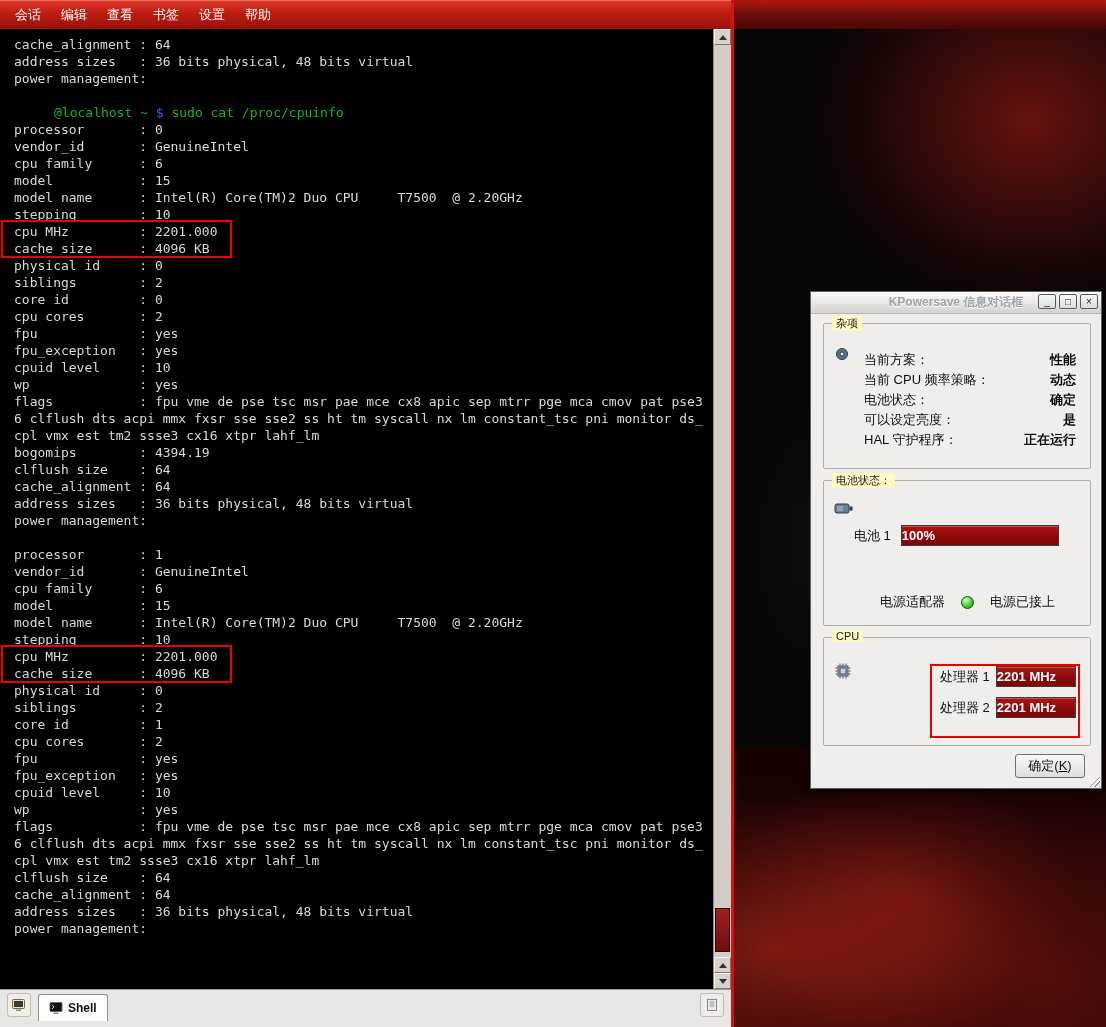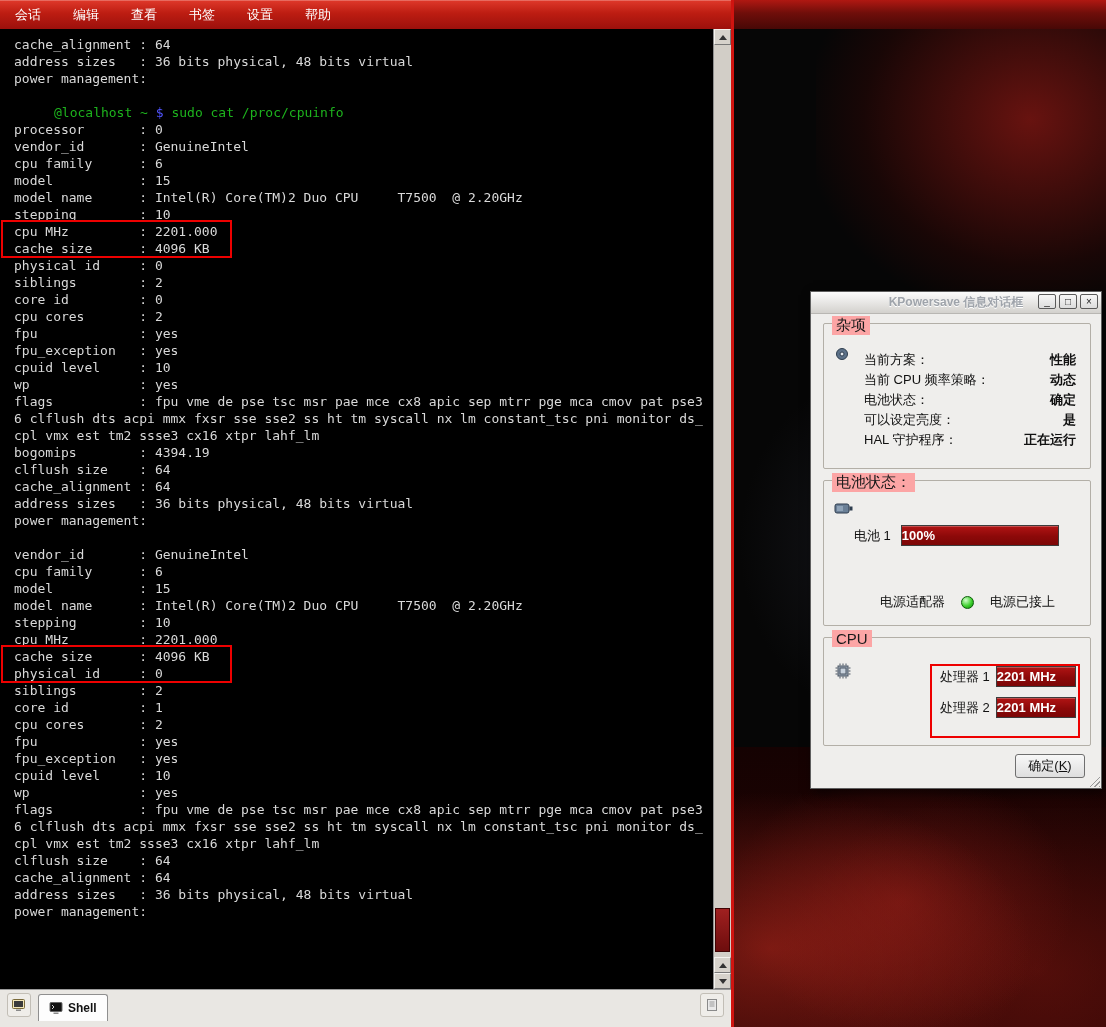--- a/index.html
+++ b/index.html
@@ -21,21 +21,21 @@
       radial-gradient(ellipse at 10% 72%,rgba(190,42,30,.55),transparent 55%),
       radial-gradient(ellipse at 45% 55%,rgba(150,30,24,.5),transparent 60%),
       radial-gradient(ellipse at 82% 80%,rgba(120,22,16,.55),transparent 60%),
       linear-gradient(180deg,#150202,#2a0504)}
   .sep-line{position:absolute;left:731px;top:0;width:3px;height:1027px;background:#d01410;z-index:5}
 
   
   .terminal-window{position:absolute;left:0;top:0;width:732px;height:1027px;
     background:#e9e7e3;border-right:1px solid #8f8f8f;box-sizing:border-box;
     display:flex;flex-direction:column;z-index:4}
-  .menu-bar{height:29px;flex:0 0 29px;display:flex;align-items:center;padding:0 6px;gap:14px;
+  .menu-bar{height:29px;flex:0 0 29px;display:flex;align-items:center;padding:0 6px;gap:2px;
     background:linear-gradient(180deg,#e0392b 0%,#bd1d12 45%,#9c100c 100%);
     box-shadow:inset 0 1px 0 rgba(255,255,255,.25)}
   .menu-item{color:#fff;font-size:13px;padding:4px 9px;cursor:default;white-space:nowrap}
 
   .terminal-body{position:relative;flex:0 0 960px;display:flex;background:#000;overflow:hidden}
   .terminal-output{flex:1;padding:7px 0 0 14px;overflow:hidden;
     font-family:"DejaVu Sans Mono",monospace;font-size:13px;line-height:17px;color:#d9d9d9}
   .tline{height:17px;white-space:pre}
   .p-host{color:#1db31d}
   .p-sym{color:#5054ff}
@@ -78,21 +78,21 @@
   .dialog{position:absolute;left:810px;top:291px;width:292px;height:498px;box-sizing:border-box;
     background:#efeeec;border:1px solid #5f5f5f;box-shadow:3px 4px 10px rgba(0,0,0,.55);z-index:10}
   .titlebar{height:21px;background:linear-gradient(180deg,#fcfcfc,#d3d1cd);border-bottom:1px solid #b9b7b3;
     display:flex;align-items:center;justify-content:center;position:relative}
   .title{font-size:12px;font-weight:bold;color:#9fa4ab;text-shadow:0 1px 0 #fff}
   .winbtns{position:absolute;right:3px;top:2px;display:flex;gap:3px}
   .wbtn{width:18px;height:15px;background:linear-gradient(#f7f7f7,#dcdcdc);border:1px solid #5a5a5a;
     border-radius:2px;font-size:10px;line-height:13px;text-align:center;color:#222;box-sizing:border-box}
 
   .group{position:absolute;left:12px;width:268px;border:1px solid #b3afa7;border-radius:2px;box-sizing:border-box}
-  .g-label{position:absolute;top:-8px;left:8px;background:#fca5a5;padding:0 4px;font-size:15px;color:#1a1a1a}
+  .g-label{position:absolute;top:-8px;left:8px;background:#fef9c3;padding:0 4px;font-size:11px;color:#1a1a1a}
   .g-icon{position:absolute}
   .g-misc{top:31px;height:146px}
   .g-batt{top:188px;height:146px}
   .g-cpu{top:345px;height:109px}
   .g-misc .g-icon{left:10px;top:22px}
   .g-batt .g-icon{left:10px;top:20px}
   .g-cpu .g-icon{left:10px;top:24px}
 
   .rows{position:absolute;left:40px;right:14px;top:26px}
   .info-row{display:flex;justify-content:space-between;align-items:center;height:20px;font-size:13px;color:#111}
@@ -169,20 +169,21 @@
         <div class="tline">wp              : yes</div>
         <div class="tline">flags           : fpu vme de pse tsc msr pae mce cx8 apic sep mtrr pge mca cmov pat pse3</div>
         <div class="tline">6 clflush dts acpi mmx fxsr sse sse2 ss ht tm syscall nx lm constant_tsc pni monitor ds_</div>
         <div class="tline">cpl vmx est tm2 ssse3 cx16 xtpr lahf_lm</div>
         <div class="tline">bogomips        : 4394.19</div>
         <div class="tline">clflush size    : 64</div>
         <div class="tline">cache_alignment : 64</div>
         <div class="tline">address sizes   : 36 bits physical, 48 bits virtual</div>
         <div class="tline">power management:</div>
         <div class="tline"></div>
+        <div class="tline">processor       : 1</div>
         <div class="tline">vendor_id       : GenuineIntel</div>
         <div class="tline">cpu family      : 6</div>
         <div class="tline">model           : 15</div>
         <div class="tline">model name      : Intel(R) Core(TM)2 Duo CPU     T7500  @ 2.20GHz</div>
         <div class="tline">stepping        : 10</div>
         <div class="tline">cpu MHz         : 2201.000</div>
         <div class="tline">cache size      : 4096 KB</div>
         <div class="tline">physical id     : 0</div>
         <div class="tline">siblings        : 2</div>
         <div class="tline">core id         : 1</div>

